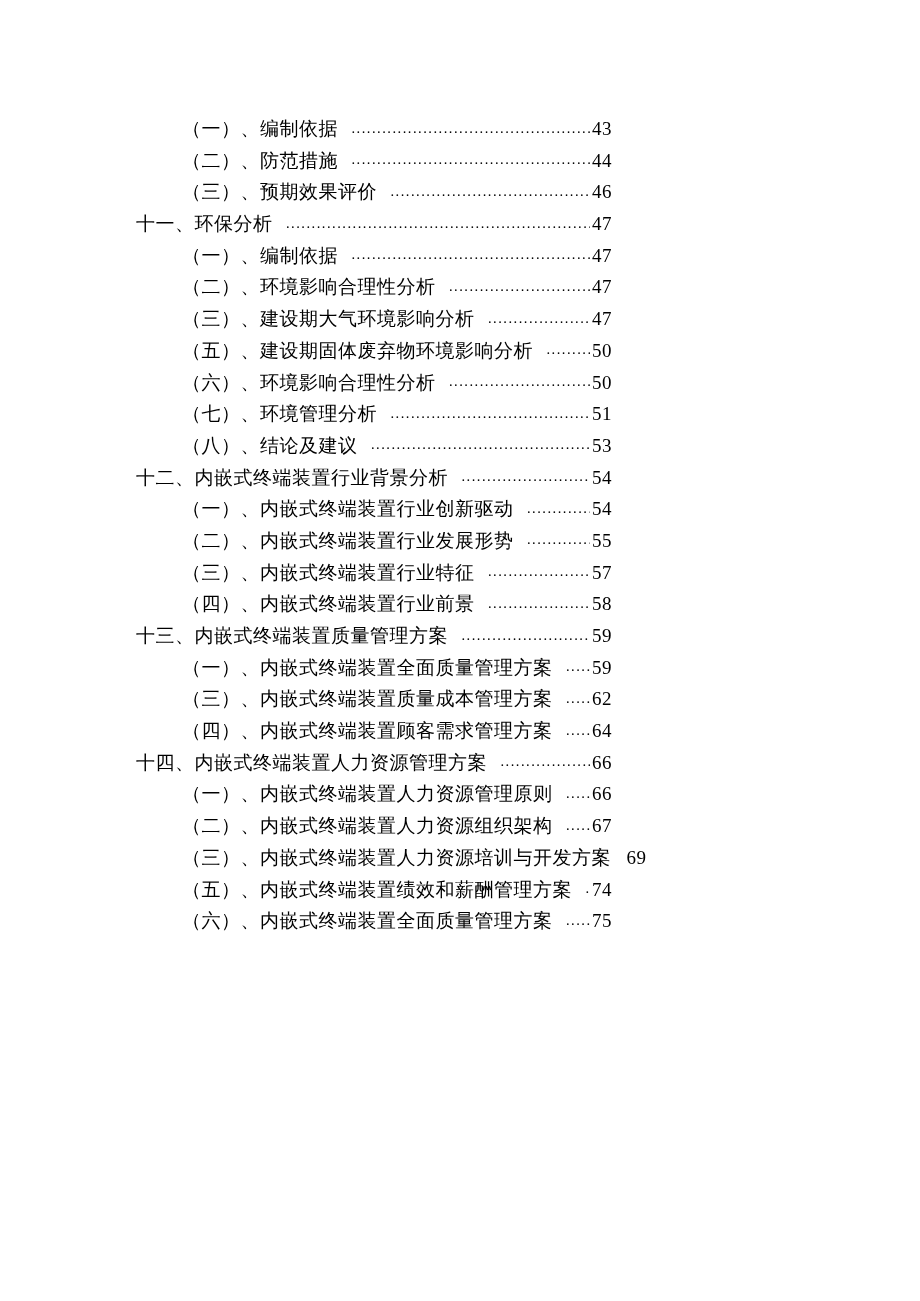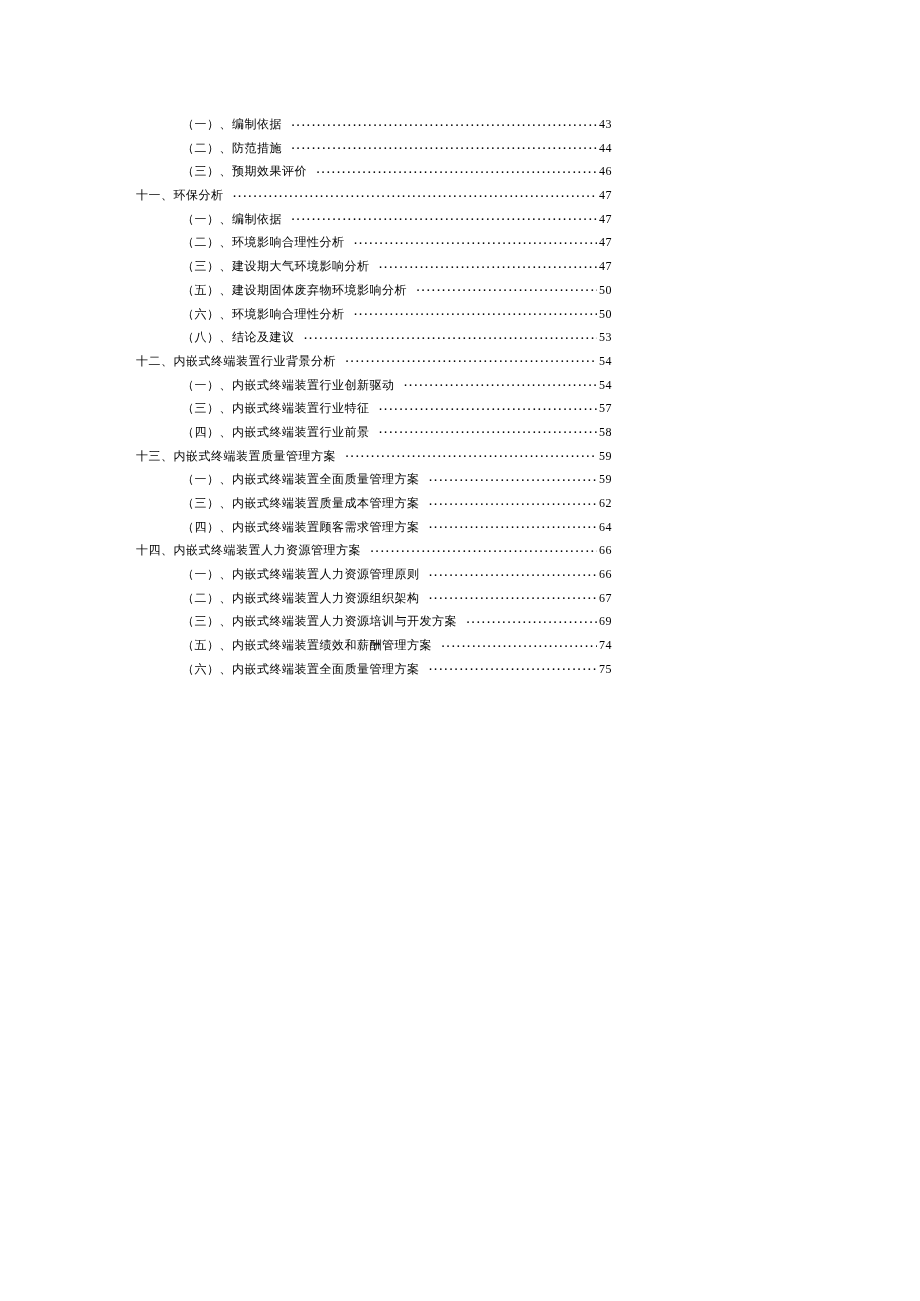--- a/index.html
+++ b/index.html
@@ -7,21 +7,21 @@
     padding: 0;
     background: #ffffff;
     width: 920px;
     font-family: "SimSun", "宋体", serif;
     color: #000;
   }
   .page {
     box-sizing: border-box;
     width: 752px;
     padding: 116px 140px 0 136px;
-    font-size: 12px;
+    font-size: 19px;
     line-height: 1;
   }
   .toc-line {
     display: flex;
     align-items: baseline;
     margin-bottom: 9.7px;
     white-space: nowrap;
   }
   .toc-line.section {
     margin-left: 0;
@@ -102,33 +102,43 @@
       <span class="lead"><span>（五）、</span><span>建设期固体废弃物环境影响分析</span><span class="sep"></span></span>
       <span class="dots"></span>
       <span class="pg"> 50</span>
     </div>
     <div class="toc-line sub">
       <span class="lead"><span>（六）、</span><span>环境影响合理性分析</span><span class="sep"></span></span>
       <span class="dots"></span>
       <span class="pg"> 50</span>
     </div>
     <div class="toc-line sub">
+      <span class="lead"><span>（七）、</span><span>环境管理分析</span><span class="sep"></span></span>
+      <span class="dots"></span>
+      <span class="pg"> 51</span>
+    </div>
+    <div class="toc-line sub">
       <span class="lead"><span>（八）、</span><span>结论及建议</span><span class="sep"></span></span>
       <span class="dots"></span>
       <span class="pg"> 53</span>
     </div>
     <div class="toc-line section">
       <span class="lead"><span>十二、</span><span>内嵌式终端装置行业背景分析</span><span class="sep"></span></span>
       <span class="dots"></span>
       <span class="pg"> 54</span>
     </div>
     <div class="toc-line sub">
       <span class="lead"><span>（一）、</span><span>内嵌式终端装置行业创新驱动</span><span class="sep"></span></span>
       <span class="dots"></span>
       <span class="pg"> 54</span>
+    </div>
+    <div class="toc-line sub">
+      <span class="lead"><span>（二）、</span><span>内嵌式终端装置行业发展形势</span><span class="sep"></span></span>
+      <span class="dots"></span>
+      <span class="pg"> 55</span>
     </div>
     <div class="toc-line sub">
       <span class="lead"><span>（三）、</span><span>内嵌式终端装置行业特征</span><span class="sep"></span></span>
       <span class="dots"></span>
       <span class="pg"> 57</span>
     </div>
     <div class="toc-line sub">
       <span class="lead"><span>（四）、</span><span>内嵌式终端装置行业前景</span><span class="sep"></span></span>
       <span class="dots"></span>
       <span class="pg"> 58</span>

